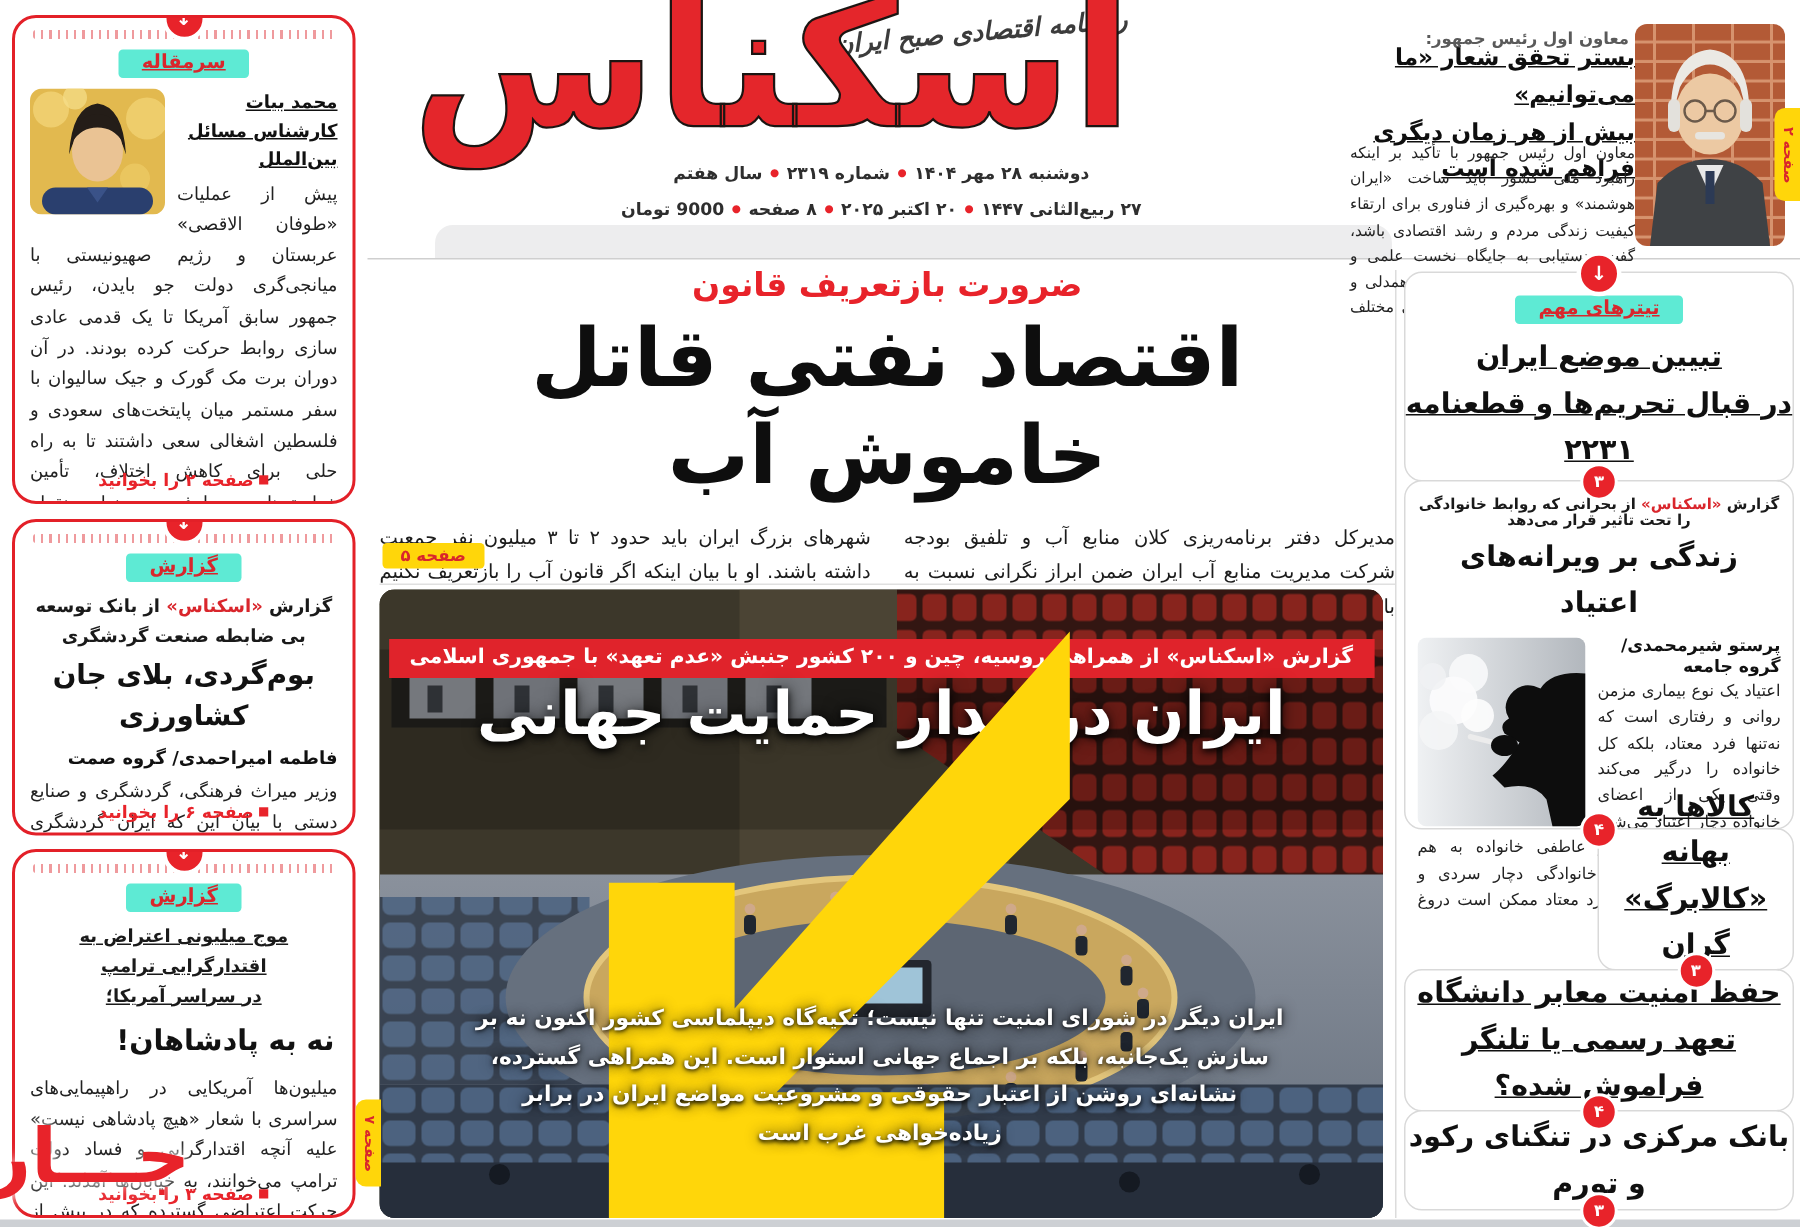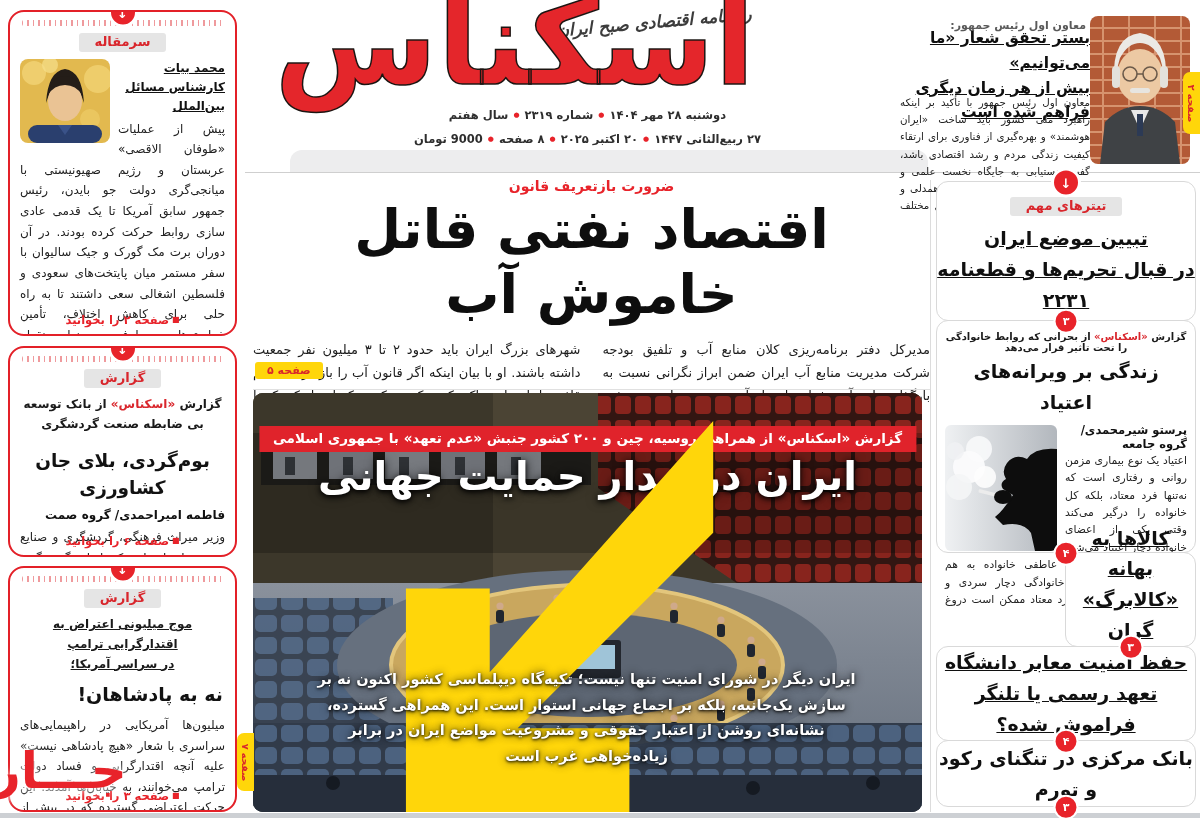--- a/index.html
+++ b/index.html
@@ -8,22 +8,22 @@
   .prl{white-space:pre-line;text-decoration:underline;}
 
   
   .lbox{position:absolute;left:8px;width:229px;box-sizing:border-box;background:#fff;
         border:2.5px solid #e32028;border-radius:16px;padding:12px 10px 26px;overflow:hidden;}
   .fringe{height:6px;margin:-4px 2px 7px;border-radius:2px;
         background:repeating-linear-gradient(90deg,#ef9a9d 0 1.5px,transparent 1.5px 5.5px);}
   .arrow-badge{position:absolute;top:-1px;left:50%;transform:translate(-50%,-45%);width:24px;height:24px;
         border-radius:50%;background:#e8232a;border:3px solid #fff;color:#fff;display:flex;
         align-items:center;justify-content:center;font-size:13px;font-weight:bold;z-index:5;}
-  .ytag{display:block;width:max-content;margin:0 auto 7px;background:#e5e5e5;color:#d9262c;
-        font-weight:bold;font-size:13px;padding:1px 16px 3px;border-radius:3px;}
+  .ytag{display:block;width:max-content;margin:0 auto 7px;background:#5eead4;color:#d9262c;
+        font-weight:bold;font-size:13px;padding:1px 16px 3px;border-radius:3px;text-decoration:underline;}
   .lbox h2{margin:2px 0 6px;text-align:center;font-size:17px;line-height:1.5;color:#121212;}
   .lbox .kick{text-align:center;font-weight:bold;font-size:12px;line-height:1.65;color:#1a1a1a;margin:0 0 2px;}
   .lbox .brand{color:#d9262c;}
   .lbox .author{font-weight:bold;font-size:12px;line-height:1.6;color:#111;margin:0 0 2px;text-align:right;}
   .lbox .body{font-size:12px;line-height:1.72;text-align:justify;color:#222;margin:2px 0 0;}
   .readmore{position:absolute;bottom:7px;left:0;right:0;text-align:center;color:#e8232a;
         font-weight:bold;font-size:11.5px;cursor:pointer;}
   .readmore::before{content:"■ ";font-size:8px;vertical-align:2px;}
   .b1-photo{float:left;width:90px;height:84px;border-radius:8px;margin:0 8px 4px 0;}
   #box1{top:10px;height:326px;}
@@ -56,21 +56,21 @@
         text-align:justify;color:#222;}
   .aref-photo{position:absolute;left:190px;top:16px;width:100px;height:148px;border-radius:8px;overflow:hidden;}
   .vtab{position:absolute;background:#ffd60a;display:flex;align-items:center;justify-content:center;
         cursor:pointer;z-index:6;}
   .vtab span{transform:rotate(90deg);white-space:nowrap;font-size:9.5px;font-weight:bold;color:#d9262c;}
   #aref-tab{left:1183px;top:72px;width:17px;height:62px;border-radius:7px 0 0 7px;}
   #photo-tab{left:237px;top:733px;width:17px;height:58px;border-radius:7px 0 0 7px;}
 
   
   .main-story{position:absolute;left:253px;top:178px;width:677px;height:210px;}
-  .main-kicker{margin-top:8px;text-align:center;color:#e8232a;font-weight:bold;font-size:14px;}
+  .main-kicker{margin-top:8px;text-align:center;color:#e8232a;font-weight:bold;font-size:22px;}
   .main-title{margin:4px 0 0;text-align:center;font-size:54px;font-weight:bold;color:#0e0e0e;line-height:1.2;}
   .main-body{margin-top:10px;column-count:2;column-gap:22px;font-size:13px;line-height:1.78;
         text-align:justify;color:#1c1c1c;height:74px;overflow:hidden;}
   .main-tag{position:absolute;left:2px;top:184px;background:#ffd60a;color:#d9262c;font-weight:bold;
         font-size:11px;padding:2px 12px;border-radius:3px;cursor:pointer;}
   .hline-mid{position:absolute;left:253px;width:677px;top:389px;height:1px;background:#e0e0e0;}
 
   
   .photo-block{position:absolute;left:253px;top:393px;width:669px;height:419px;border-radius:10px;
         overflow:hidden;background:#454034;}
@@ -136,21 +136,21 @@
       <p class="body">پیش از عملیات «طوفان الاقصی» عربستان و رژیم صهیونیستی با میانجی‌گری دولت جو بایدن، رئیس جمهور سابق آمریکا تا یک قدمی عادی سازی روابط حرکت کرده بودند. در آن دوران برت مک گورک و جیک سالیوان با سفر مستمر میان پایتخت‌های سعودی و فلسطین اشغالی سعی داشتند تا به راه حلی برای کاهش اختلاف، تأمین خواسته‌های دو طرف و در نهایت نقطه پیوستن عربستان به پیمان ابراهیم دست یابند...</p>
     </div>
     <div class="readmore">صفحه ۲ را بخوانید</div>
   </article>
 
   <article class="lbox" id="box2">
     <span class="arrow-badge">↓</span>
     <div class="fringe"></div>
     <span class="ytag">گزارش</span>
     <p class="kick"><span>گزارش </span><span class="brand">«اسکناس»</span><span> از بانک توسعه بی ضابطه صنعت گردشگری</span></p>
-    <h2 style="font-size:18.5px;margin:12px 0 4px;">بوم‌گردی، بلای جان کشاورزی</h2>
+    <h2 style="font-size:18.5px;margin:2px 0 4px;">بوم‌گردی، بلای جان کشاورزی</h2>
     <p class="author">فاطمه امیراحمدی/ گروه صمت</p>
     <p class="body">وزیر میراث فرهنگی، گردشگری و صنایع دستی با بیان این که ایران گردشگری مرسوم دنیا را در خود دارد، اظهار کرد که گردشگری طبیعی یکی از انگیزه‌های گردشگران جهانی است که جغرافیا ایران، این بستر را در خود فراهم کرده است...</p>
     <div class="readmore">صفحه ۶ را بخوانید</div>
   </article>
 
   <article class="lbox" id="box3">
     <span class="arrow-badge">↓</span>
     <div class="fringe"></div>
     <span class="ytag">گزارش</span>
     <p class="kick prl">موج میلیونی اعتراض به اقتدارگرایی ترامپ

